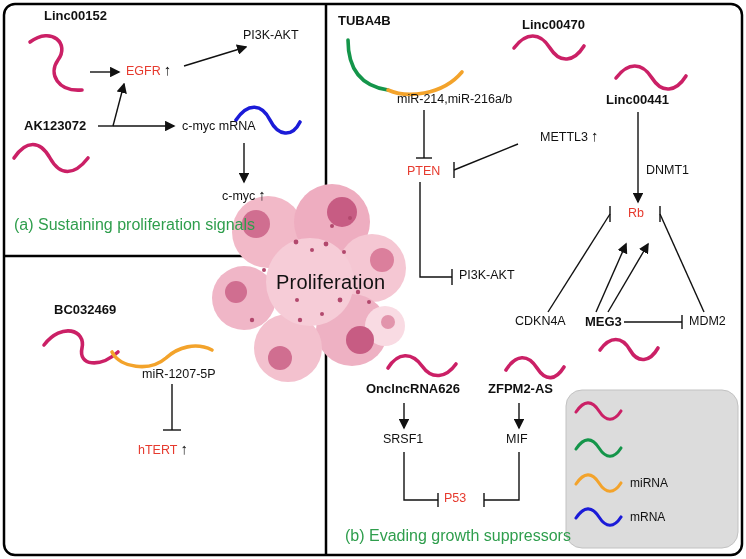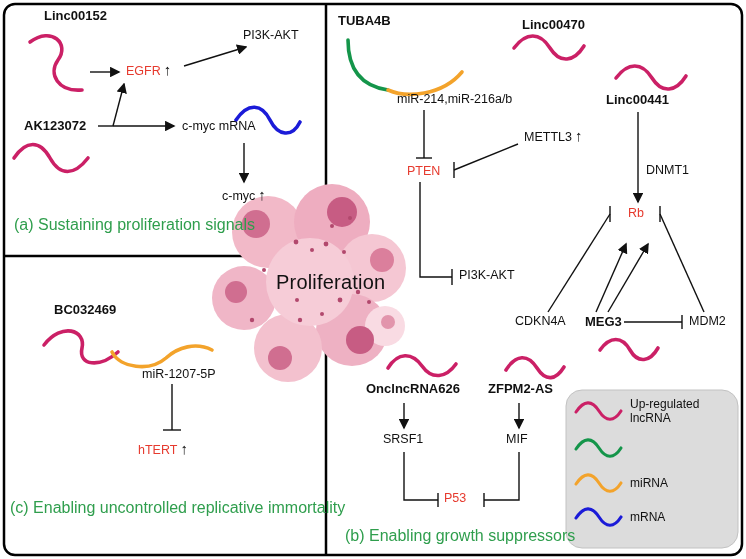--- a/index.html
+++ b/index.html
@@ -143,40 +143,38 @@
   <div class="lbl bold" style="left:24px;top:119px">AK123072</div>
   <div class="lbl" style="left:126px;top:62px"><span class="red">EGFR</span><span class="up">↑</span></div>
   <div class="lbl" style="left:243px;top:29px">PI3K-AKT</div>
   <div class="lbl" style="left:182px;top:120px">c-myc mRNA</div>
   <div class="lbl" style="left:222px;top:187px"><span>c-myc</span><span class="up">↑</span></div>
   <div class="lbl green-cap" style="left:14px;top:216px">(a) Sustaining proliferation signals</div>
 
   <div class="lbl bold" style="left:54px;top:303px">BC032469</div>
   <div class="lbl" style="left:142px;top:368px">miR-1207-5P</div>
   <div class="lbl" style="left:138px;top:441px"><span class="red">hTERT</span><span class="up">↑</span></div>
-  <div class="lbl green-cap" style="left:10px;top:499px">(c) Enabling uncontrolled replicative immortality</div>
 
   <div class="lbl center-label" style="left:276px;top:271px">Proliferation</div>
 
   <div class="lbl bold" style="left:338px;top:14px">TUBA4B</div>
   <div class="lbl bold" style="left:522px;top:18px">Linc00470</div>
   <div class="lbl" style="left:397px;top:93px">miR-214,miR-216a/b</div>
   <div class="lbl bold" style="left:606px;top:93px">Linc00441</div>
-  <div class="lbl" style="left:524px;top:128px"><span>METTL3</span><span class="up">↑</span></div>
+  <div class="lbl" style="left:540px;top:128px"><span>METTL3</span><span class="up">↑</span></div>
   <div class="lbl red" style="left:407px;top:165px">PTEN</div>
   <div class="lbl" style="left:646px;top:164px">DNMT1</div>
   <div class="lbl red" style="left:628px;top:207px">Rb</div>
   <div class="lbl" style="left:459px;top:269px">PI3K-AKT</div>
   <div class="lbl" style="left:515px;top:315px">CDKN4A</div>
   <div class="lbl bold" style="left:585px;top:315px">MEG3</div>
   <div class="lbl" style="left:689px;top:315px">MDM2</div>
   <div class="lbl bold" style="left:366px;top:382px">OnclncRNA626</div>
   <div class="lbl bold" style="left:488px;top:382px">ZFPM2-AS</div>
   <div class="lbl" style="left:383px;top:433px">SRSF1</div>
   <div class="lbl" style="left:506px;top:433px">MIF</div>
   <div class="lbl red" style="left:444px;top:492px">P53</div>
-  <div class="lbl green-cap" style="left:345px;top:527px">(b) Enabling growth suppressors</div>
+  <div class="lbl green-cap" style="left:345px;top:527px">(b) Evading growth suppressors</div>
 
-  <div class="legend-label" style="left:630px;top:397px">Up-regulated lncRNA</div>
   <div class="legend-label" style="left:630px;top:476px">miRNA</div>
   <div class="legend-label" style="left:630px;top:510px">mRNA</div>
 
 </div>
 
 </body></html>

